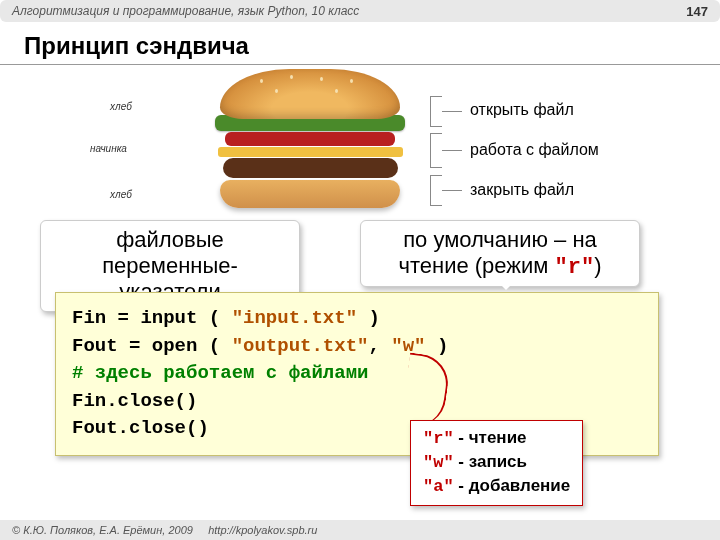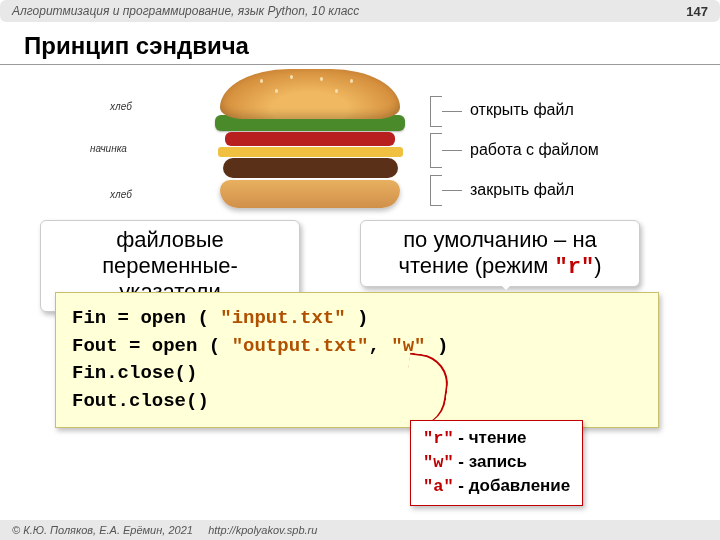--- a/index.html
+++ b/index.html
@@ -222,31 +222,32 @@
   <span>файловые переменные-</span><br>
   <span>указатели</span>
 </div>
 
 <div class="callout callout-right">
   <span>по умолчанию – на</span><br>
   <span>чтение (режим </span><span class="red">"r"</span><span>)</span>
 </div>
 
 <div class="code-box">
-  <div><span>Fin = open ( </span><span class="str">"input.txt"</span><span> )</span></div>
+  <div><span>Fin = input ( </span><span class="str">"input.txt"</span><span> )</span></div>
   <div><span>Fout = open ( </span><span class="str">"output.txt"</span><span>, </span><span class="str">"w"</span><span> )</span></div>
+  <div class="cmt">  # здесь работаем с файлами</div>
   <div>Fin.close()</div>
   <div>Fout.close()</div>
 </div>
 
 <div class="curve"></div>
 
 <div class="mode-box">
   <div><span class="m">"r"</span><span class="t"> - чтение</span></div>
   <div><span class="m">"w"</span><span class="t"> - запись</span></div>
   <div><span class="m">"a"</span><span class="t"> - добавление</span></div>
 </div>
 
 <div class="footer">
-  <span>© К.Ю. Поляков, Е.А. Ерёмин, 2021</span>
+  <span>© К.Ю. Поляков, Е.А. Ерёмин, 2009</span>
   &nbsp;&nbsp;&nbsp;
   <span>http://kpolyakov.spb.ru</span>
 </div>
 
 </body></html>

